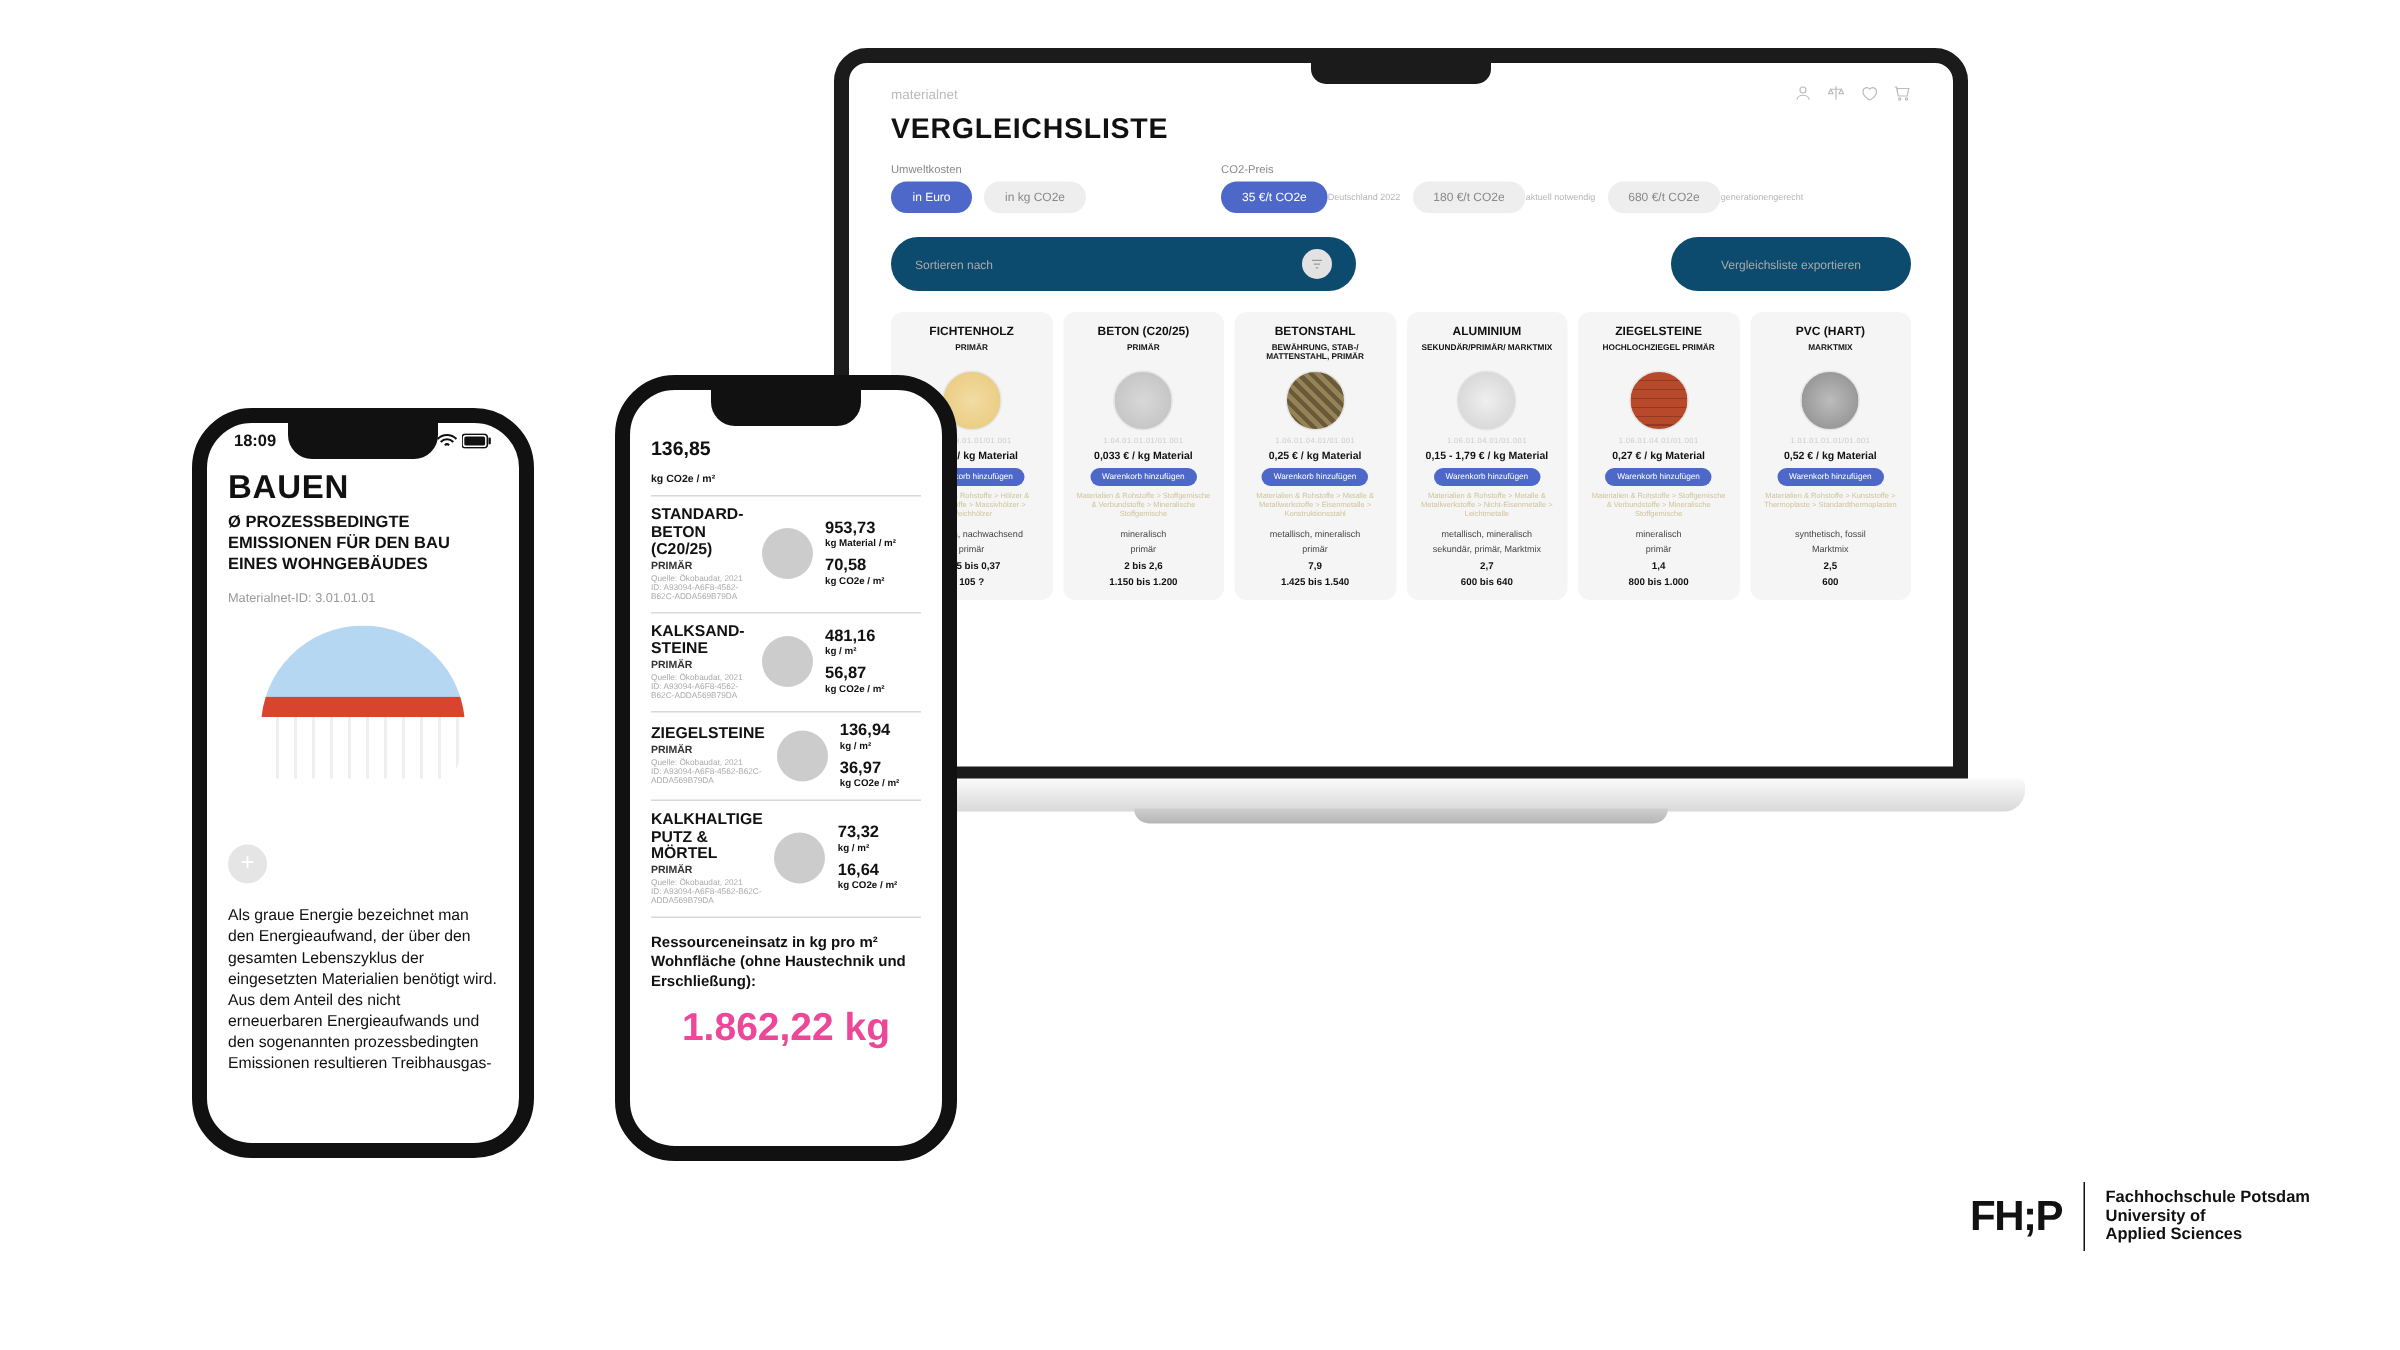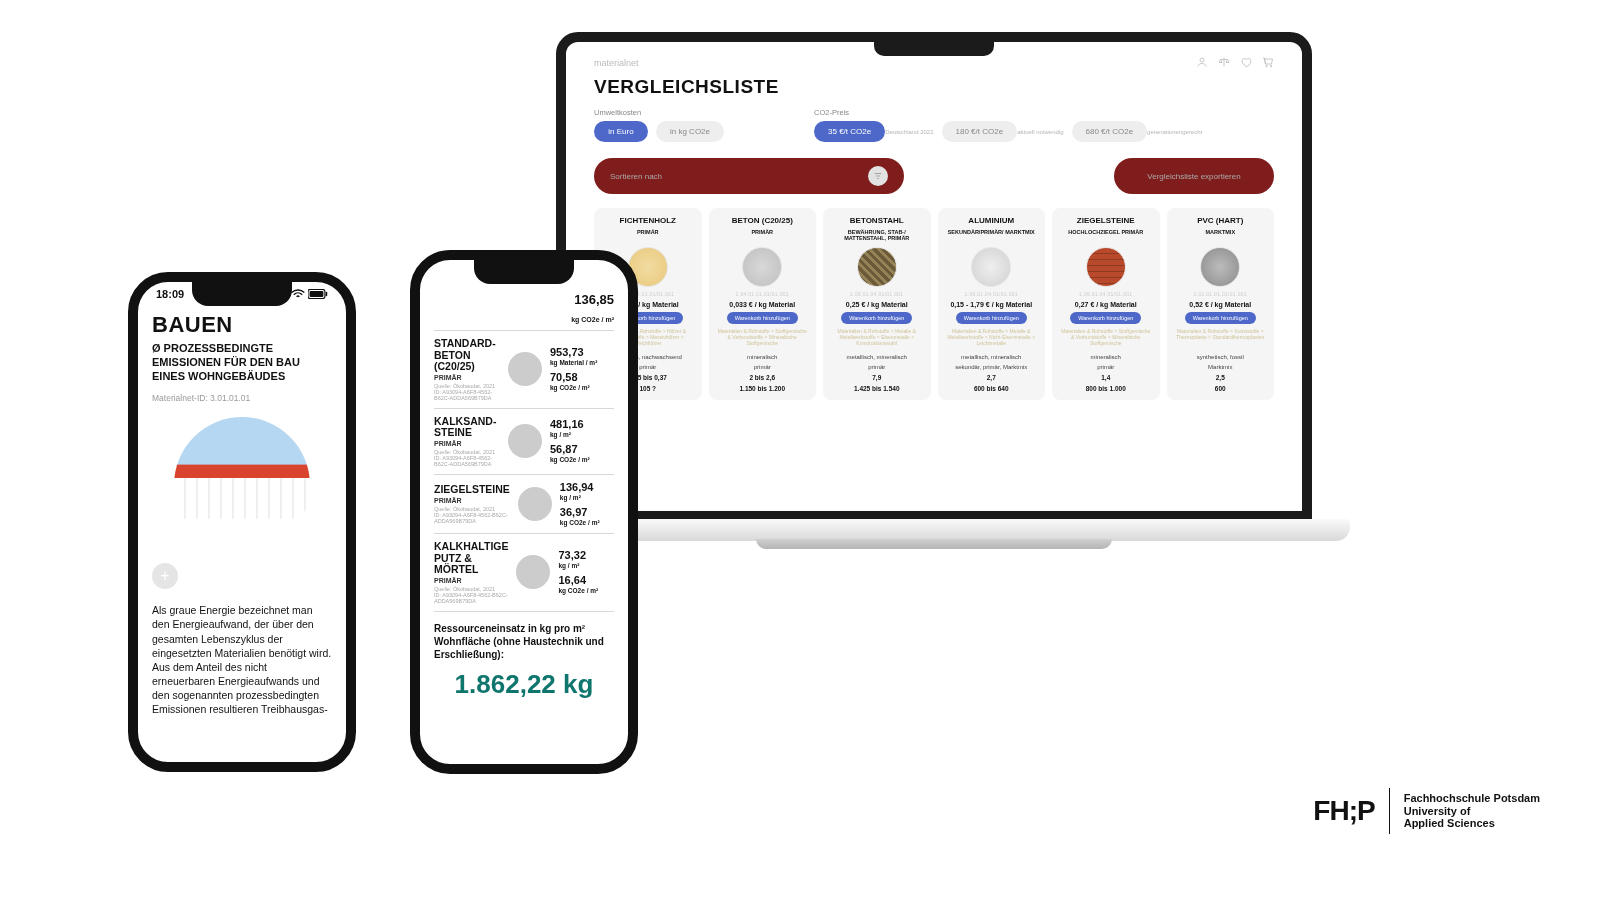--- a/index.html
+++ b/index.html
@@ -18,21 +18,21 @@
   .app-icons svg { width:12px; height:12px; fill:none; stroke:#bbb; stroke-width:1.6; }
   .app h1 { font-size:19px; font-weight:800; letter-spacing:0.5px; color:#111; margin-bottom:10px; }
   .filter-row { display:flex; gap:90px; margin-bottom:6px; }
   .filter-group .lbl { font-size:7.5px; color:#888; margin-bottom:4px; }
   .pill-row { display:flex; gap:8px; }
   .pill { padding:6px 14px; border-radius:16px; background:#eee; color:#888; font-size:8px; text-align:center; line-height:1.15; min-width:54px; }
   .pill.active { background:#4d68c9; color:#fff; }
   .pill.sub { font-size:6px; color:#b5b5b5; background:transparent; padding:2px 0 0 0; min-width:0; }
   .pill-col { display:flex; flex-direction:row; align-items:center; }
   .sort-row { display:flex; justify-content:space-between; margin:16px 0 14px; gap:12px; }
-  .sort-box, .export-box { background:#7f1d1d; border-radius:18px; padding:8px 16px; color:#aaa; font-size:8px; display:flex; align-items:center; justify-content:space-between; }
+  .sort-box, .export-box { background:#0c4a6e; border-radius:18px; padding:8px 16px; color:#aaa; font-size:8px; display:flex; align-items:center; justify-content:space-between; }
   .sort-box { flex:1; max-width:310px; }
   .export-box { width:160px; justify-content:center; }
   .sort-ic { width:20px; height:20px; border-radius:50%; background:#e2e2e2; display:flex; align-items:center; justify-content:center; }
 
   .cards { display:flex; gap:7px; }
   .card { flex:1; background:#f5f5f5; border-radius:8px; padding:8px 6px; text-align:center; display:flex; flex-direction:column; align-items:center; gap:4px; }
   .card .ttl { font-size:8px; font-weight:800; color:#111; text-transform:uppercase; }
   .card .sub { font-size:5.5px; font-weight:700; color:#111; line-height:1.1; min-height:14px; }
   .swatch { width:40px; height:40px; border-radius:50%; background:#ccc; border:1px solid #e5e5e5; }
   .code { font-size:5px; color:#ccc; letter-spacing:0.3px; }
@@ -71,25 +71,25 @@
   .row:last-of-type { border-bottom:1px solid #d8d8d8; }
   .row .left { flex:1; }
   .row .left .rt { font-size:10.5px; font-weight:900; line-height:1.1; }
   .row .left .rp { font-size:7px; font-weight:700; color:#333; margin-top:1px; }
   .row .left .rs { font-size:5.5px; color:#aaa; line-height:1.1; margin-top:2px; }
   .row .sw { width:34px; height:34px; border-radius:50%; background:#ccc; flex:0 0 34px; }
   .row .nums { width:64px; text-align:left; }
   .row .nums .v { font-size:11px; font-weight:900; line-height:1; }
   .row .nums .u { font-size:6.5px; font-weight:700; margin-top:1px; }
   .row .nums .sp { height:6px; }
-  .topnum { text-align:right; padding-bottom:4px; }
+  .topnum { text-align:left; padding-bottom:4px; }
   .topnum .v { font-size:13px; font-weight:900; }
   .topnum .u { font-size:7px; font-weight:700; }
   .res { font-size:10px; font-weight:900; line-height:1.3; margin-top:10px; }
-  .bignum { color:#0f766e; font-size:26px; font-weight:900; text-align:center; margin-top:8px; }
+  .bignum { color:#ec4899; font-size:26px; font-weight:900; text-align:center; margin-top:8px; }
 
   
   .sw-fichte  { background:radial-gradient(circle,#f2dca3,#e8c87a); }
   .sw-beton   { background:radial-gradient(circle,#d8d8d8,#bfbfbf); }
   .sw-alu     { background:radial-gradient(circle,#efefef,#d0d0d0); }
   .sw-stahl   { background:repeating-linear-gradient(45deg,#6b5a3a 0 3px,#968257 3px 6px); border-radius:50%; }
   .sw-ziegel  { background:repeating-linear-gradient(#b84a2b 0 5px,#8f3a22 5px 6px); }
   .sw-pvc     { background:radial-gradient(circle,#bcbcbc,#8a8a8a); }
   .sw-kalk    { background:repeating-linear-gradient(#f0f0f0 0 6px,#e3e3e3 6px 7px); }
   .sw-putz    { background:linear-gradient(90deg,#f3eee8 60%,#e0847a 60%); }

